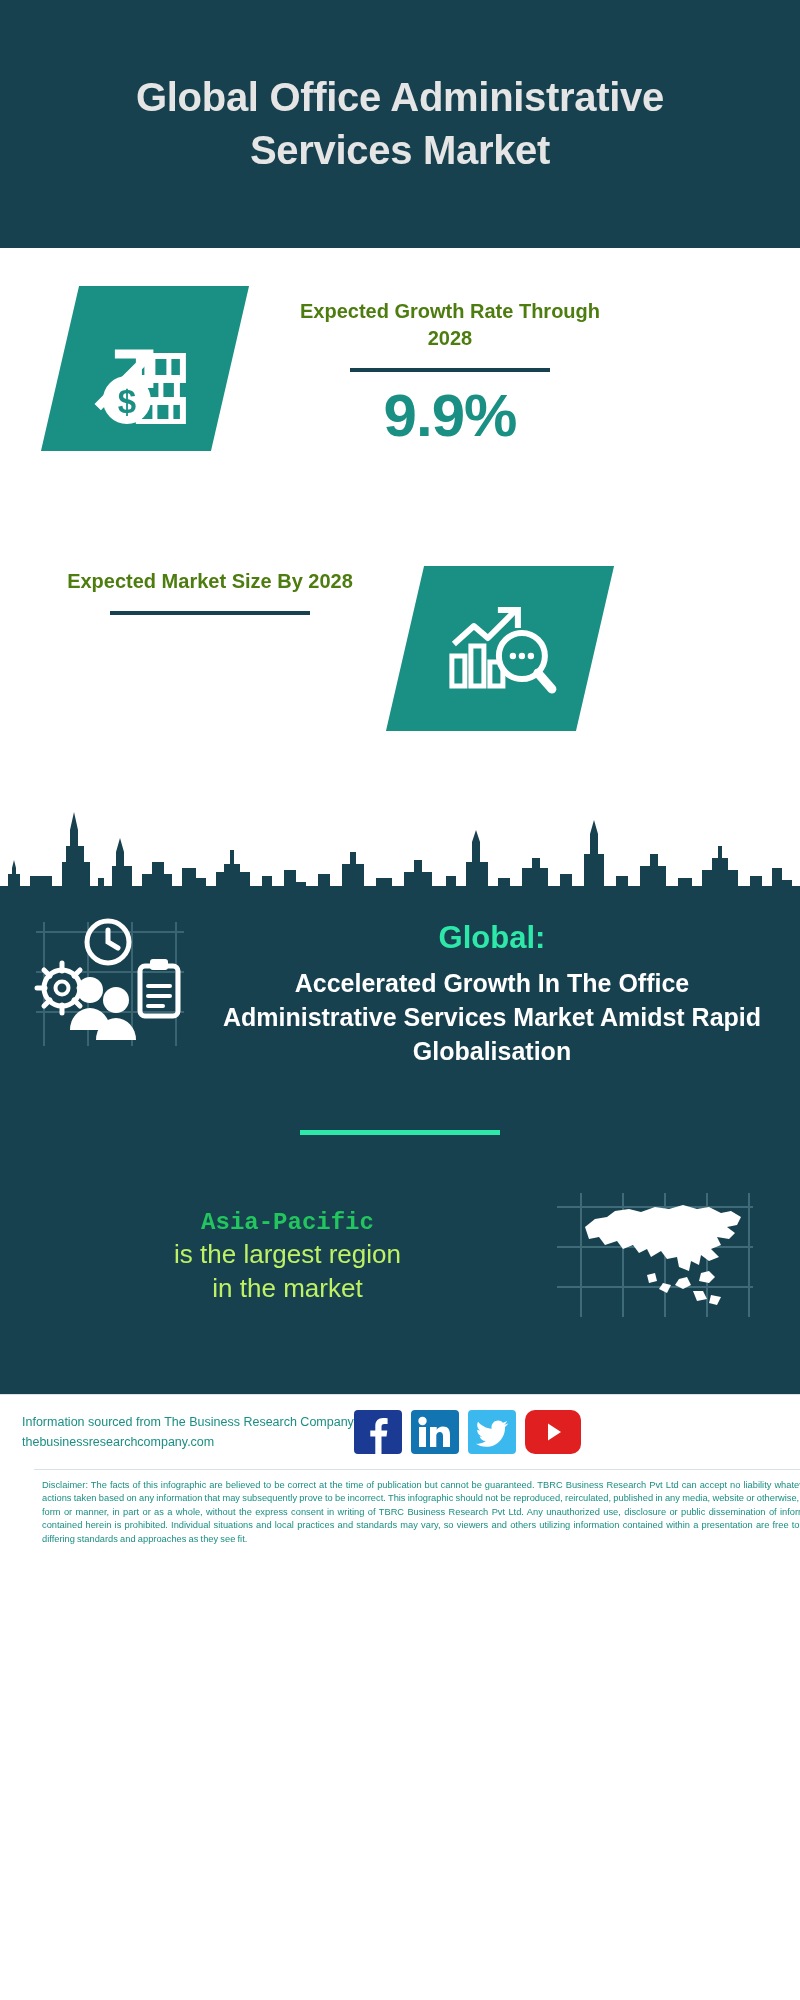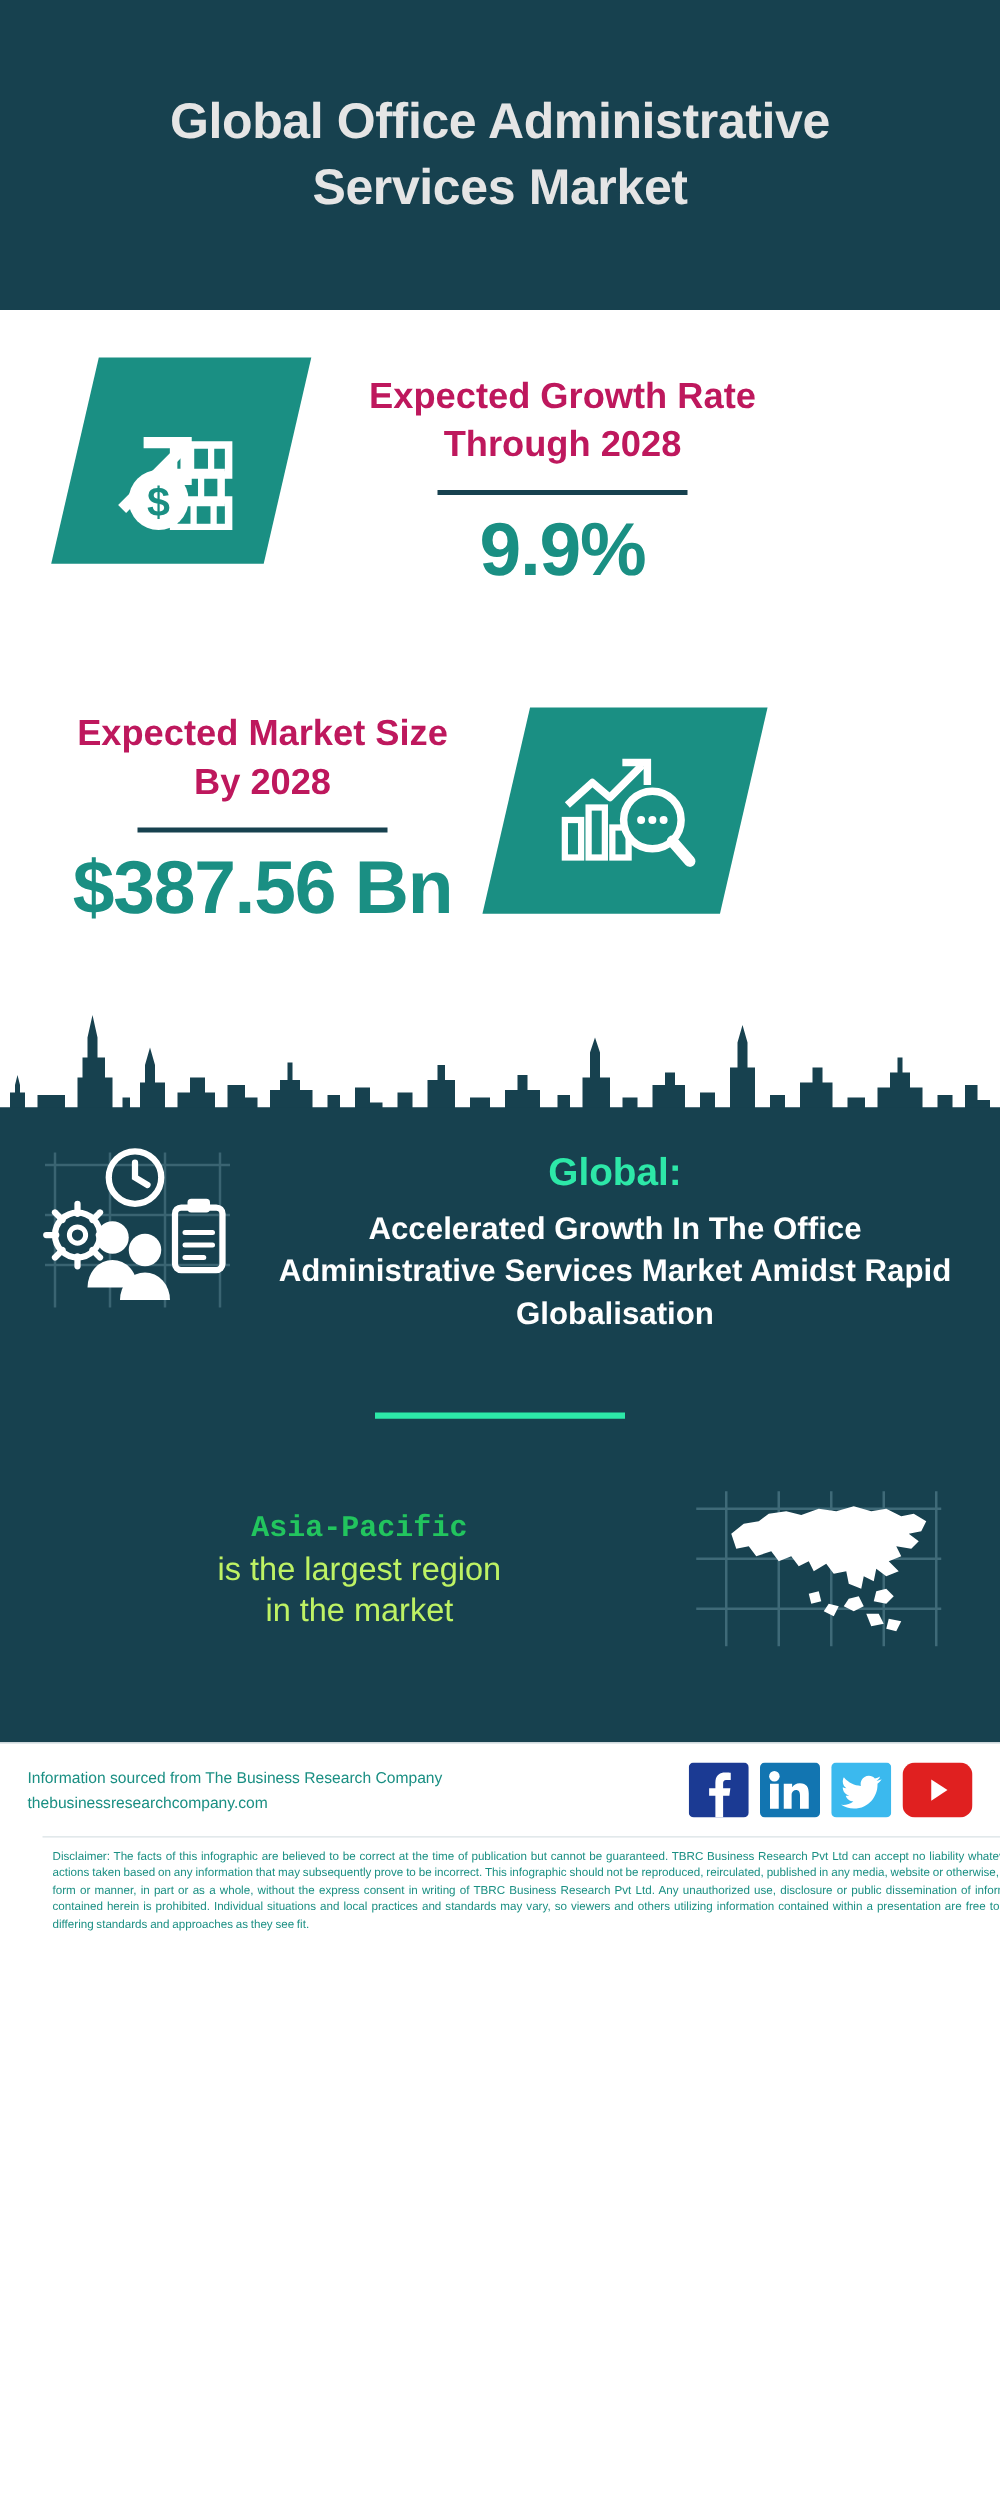--- a/index.html
+++ b/index.html
@@ -36,22 +36,22 @@
     transform:skewX(-13deg);
     display:flex; align-items:center; justify-content:center;
   }
   .para > svg { transform:skewX(13deg); }
 
   .para-growth { width:170px; height:165px; margin-left:60px; }
   .para-chart  { width:190px; height:165px; }
 
   .stat-text { text-align:center; }
   .stat-title {
-    color:#be185d;
-    font-size:29px;
+    color:#4d7c0f;
+    font-size:20px;
     font-weight:bold;
     line-height:1.35;
   }
   .rule {
     height:4px; background:#17414F;
     width:200px; margin:16px auto 12px;
   }
   .stat-value {
     color:#1A8F83;
     font-size:60px;
@@ -98,21 +98,21 @@
   .region-copy { flex:1; text-align:center; }
   .region-name { color:#22c55e; font-size:24px; font-weight:bold; line-height:1.25;font-family:Liberation Mono, monospace; }
   .region-sub  { color:#bef264; font-size:26px; line-height:1.28; }
   .region-map  { flex:0 0 auto; width:215px; }
 
   
   .footer {
     position:absolute; left:0; width:100%;
     background:#ffffff;
     border-top:1px solid #d9e2e5;
-    display:flex; align-items:center; justify-content:space-between;
+    display:flex; align-items:center; 
     padding:14px 22px;
   }
   .footer-text { color:#1A8F83; font-size:12.5px; line-height:1.62; }
   .social { display:flex; gap:9px; align-items:center; }
   .social svg { display:block; }
 
   
   .disclaimer {
     position:absolute; left:0; width:100%;
     background:#ffffff;
@@ -163,21 +163,20 @@
       <div class="stat-title">Expected Growth Rate Through 2028</div>
       <div class="rule"></div>
       <div class="stat-value">9.9%</div>
     </div>
   </div>
 
   <div class="block2">
     <div class="stat-text">
       <div class="stat-title">Expected Market Size By 2028</div>
       <div class="rule"></div>
-      <div class="stat-value">$387.56 Bn</div>
     </div>
     <div class="para para-chart">
       <svg width="120" height="110" viewBox="0 0 120 110" fill="none">
 
         <path d="M14 50 L34 32 L48 44 L74 18" stroke="#fff" stroke-width="6" fill="none" stroke-linejoin="round"></path>
         <path d="M58 16 L78 16 L78 34" stroke="#fff" stroke-width="6" fill="none"></path>
 
         <rect x="12" y="62" width="13" height="30" stroke="#fff" stroke-width="5" fill="none"></rect>
         <rect x="31" y="52" width="13" height="40" stroke="#fff" stroke-width="5" fill="none"></rect>
         <rect x="50" y="68" width="13" height="24" stroke="#fff" stroke-width="5" fill="none"></rect>

